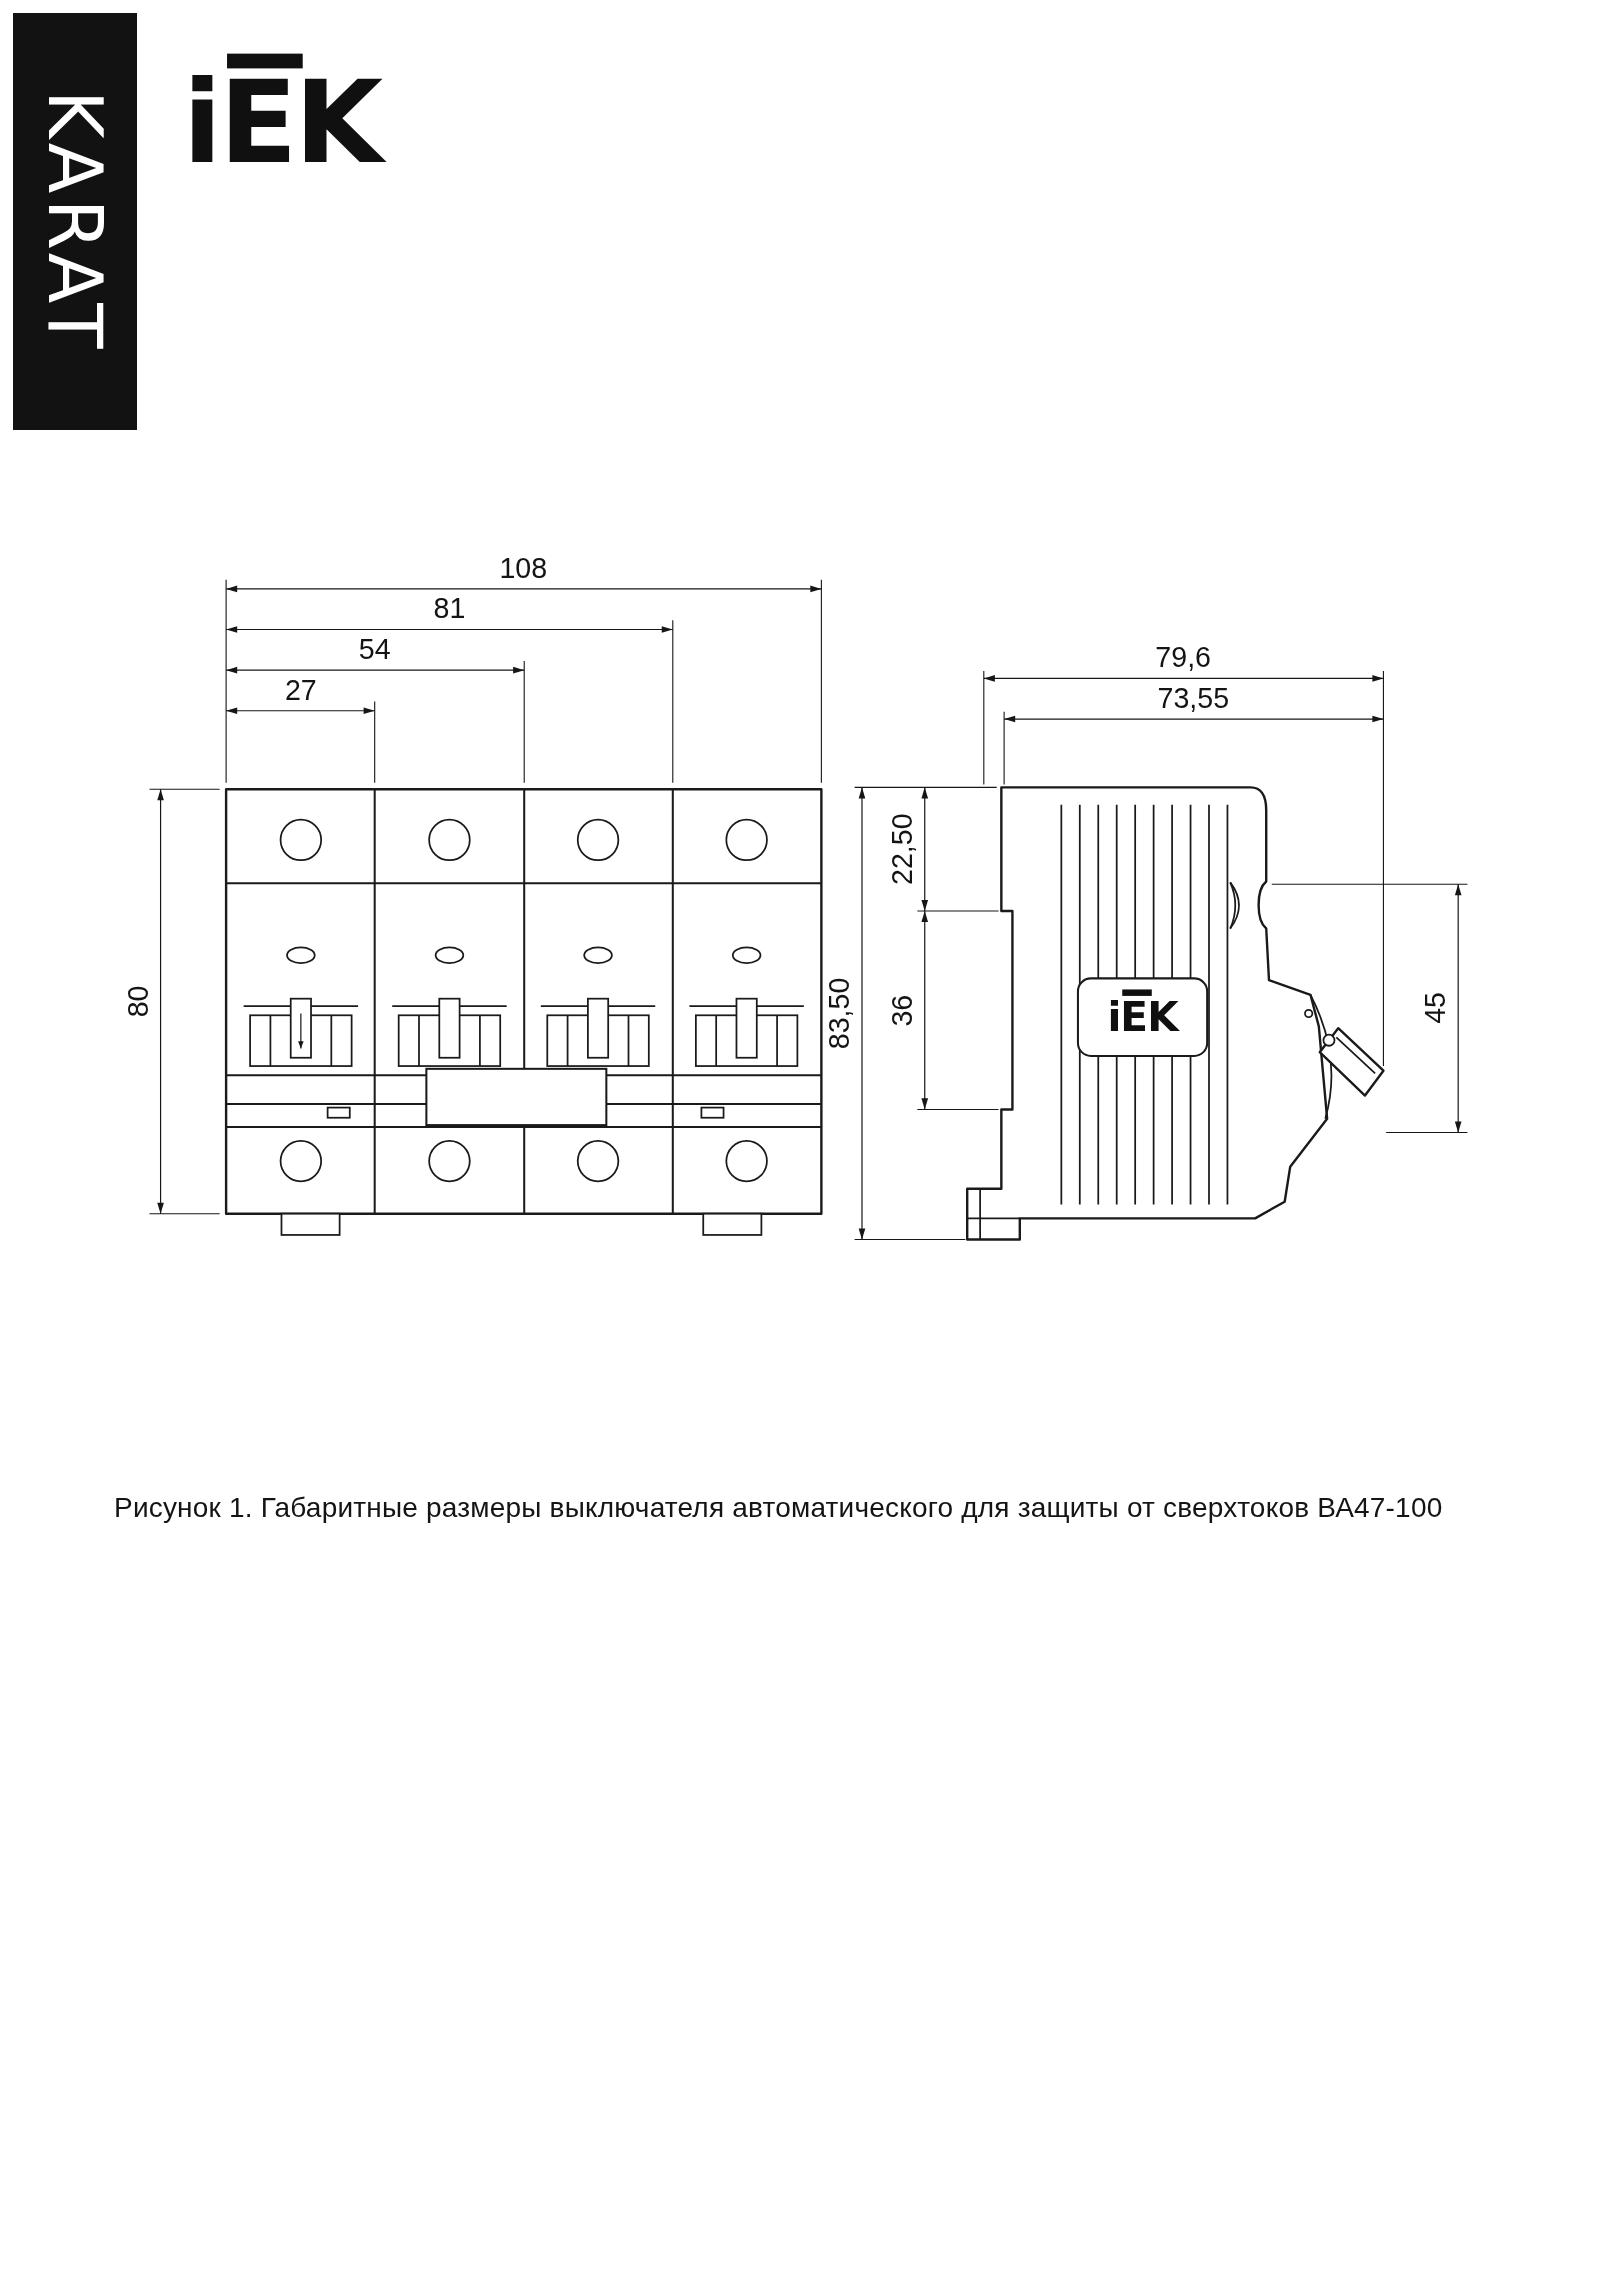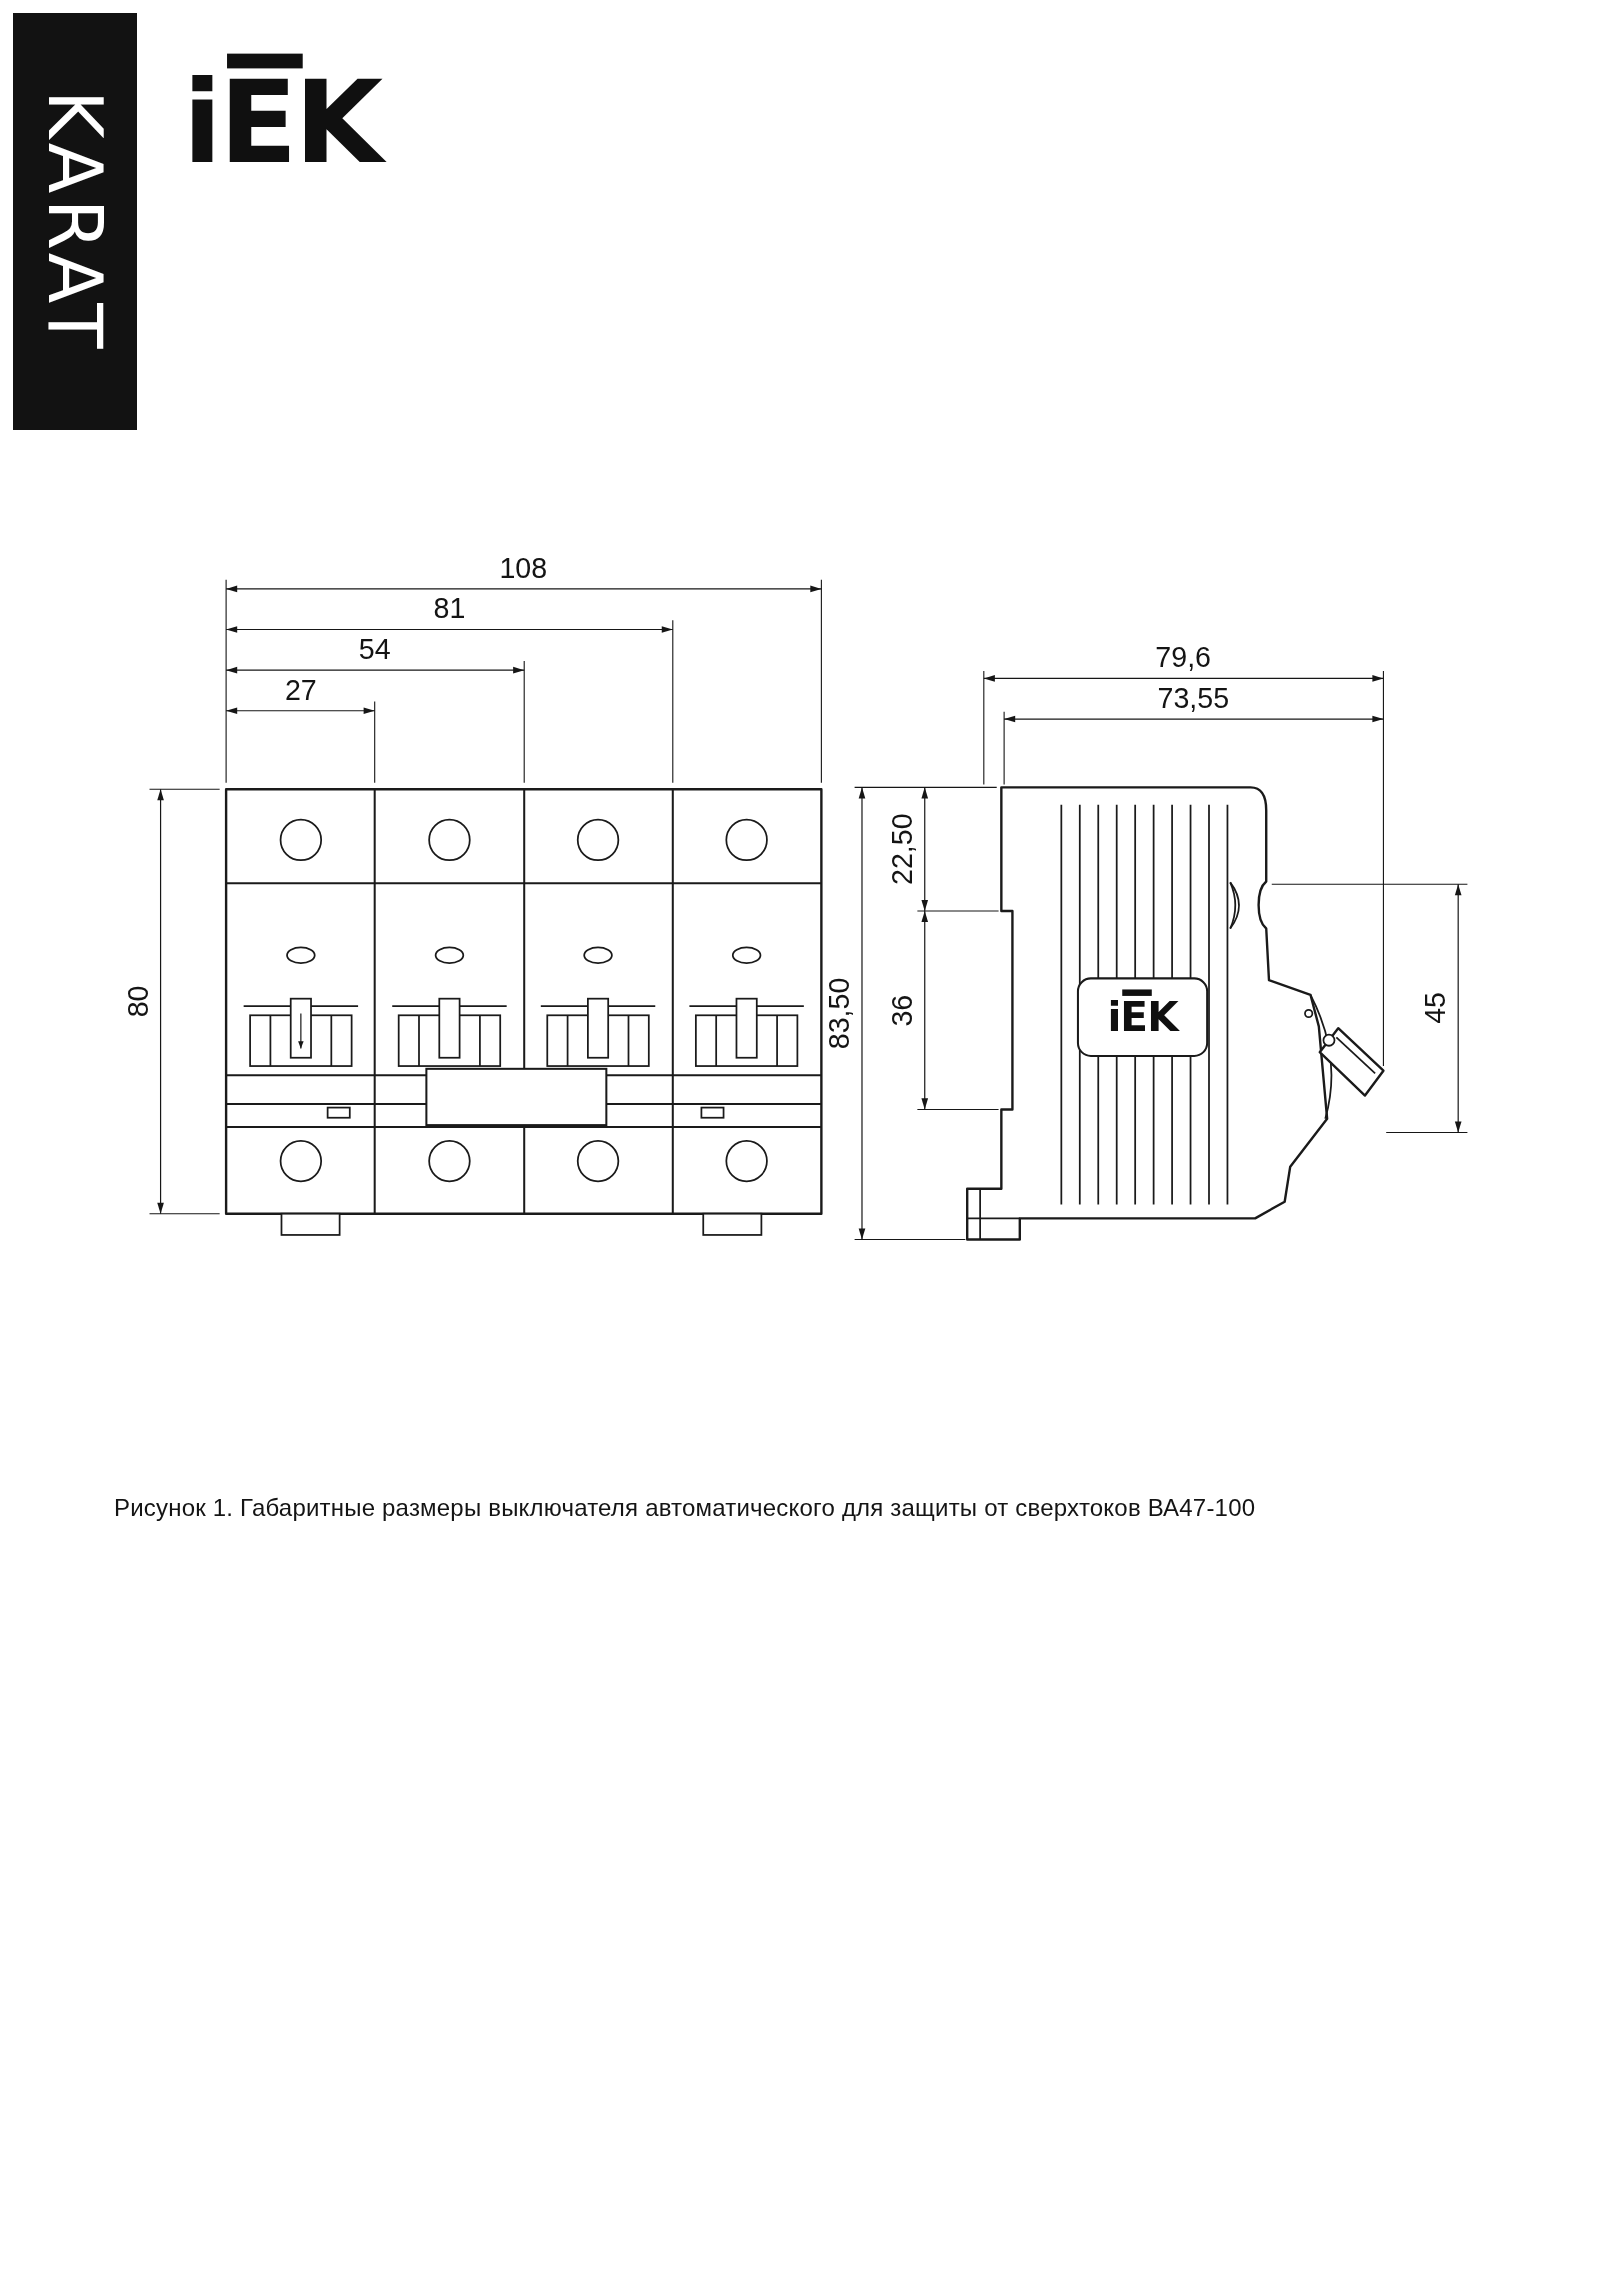--- a/index.html
+++ b/index.html
@@ -6,21 +6,21 @@
   .page{position:relative;width:1616px;height:2289px;background:#ffffff;overflow:hidden;
         font-family:"Liberation Sans",sans-serif;color:#141414;}
 
   
   .karat-block{position:absolute;left:13px;top:13px;width:124px;height:417px;background:#121212;
                display:flex;align-items:center;justify-content:center;}
   .karat-text{writing-mode:vertical-rl;color:#ffffff;font-family:"DejaVu Sans",sans-serif;
               font-weight:400;font-size:74px;letter-spacing:5.5px;}
 
   
-  .caption{position:absolute;left:114px;top:1488px;font-size:24px;line-height:39px;color:#141414;
+  .caption{position:absolute;left:114px;top:1488px;font-size:28px;line-height:39px;color:#141414;
            font-family:"Liberation Sans",sans-serif;letter-spacing:0.2px;white-space:nowrap;}
 
   
   .outline{fill:#ffffff;stroke:#1a1a1a;stroke-width:2.6;stroke-linejoin:round;}
   .det{fill:none;stroke:#1a1a1a;stroke-width:1.9;}
   .detf{fill:#ffffff;stroke:#1a1a1a;stroke-width:1.9;}
   .det2{fill:none;stroke:#1a1a1a;stroke-width:2.2;}
   .detf2{fill:#ffffff;stroke:#1a1a1a;stroke-width:2.2;}
   .dim{stroke:#161616;stroke-width:1.3;fill:none;}
   .ext{stroke:#161616;stroke-width:1.2;}

